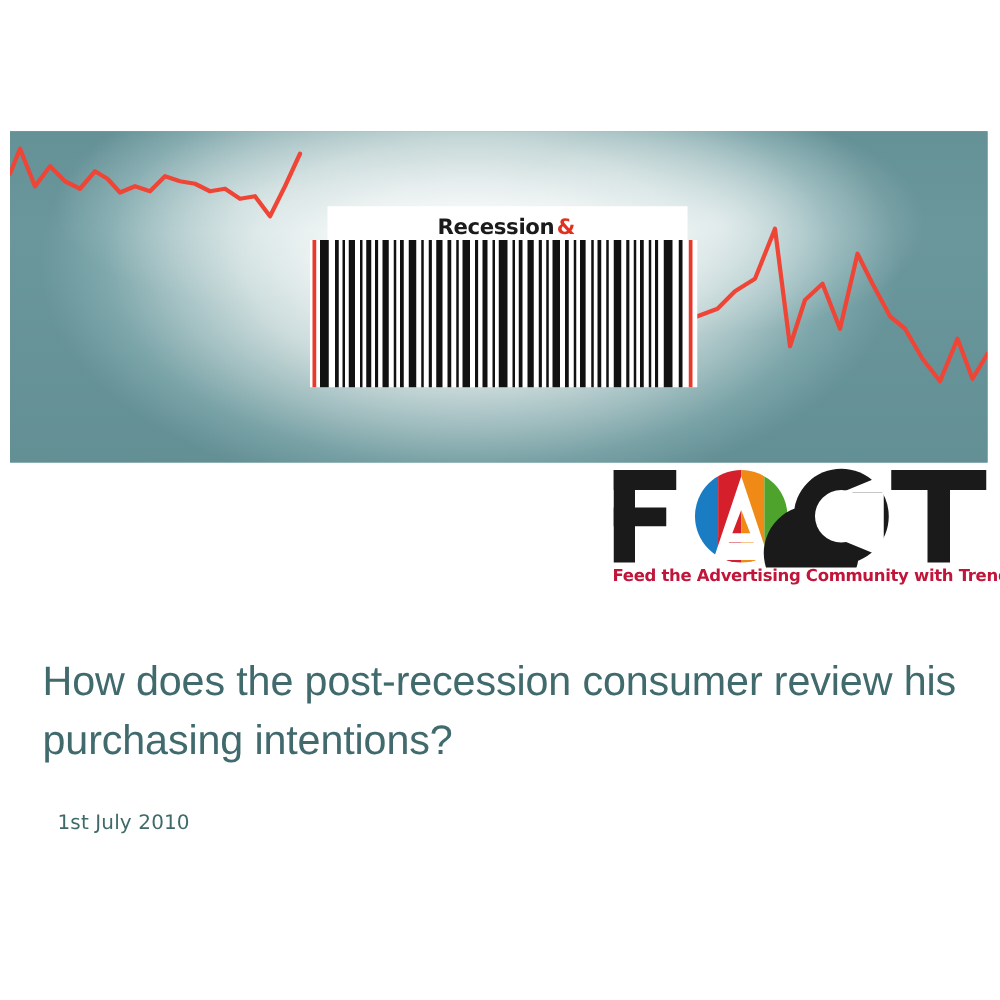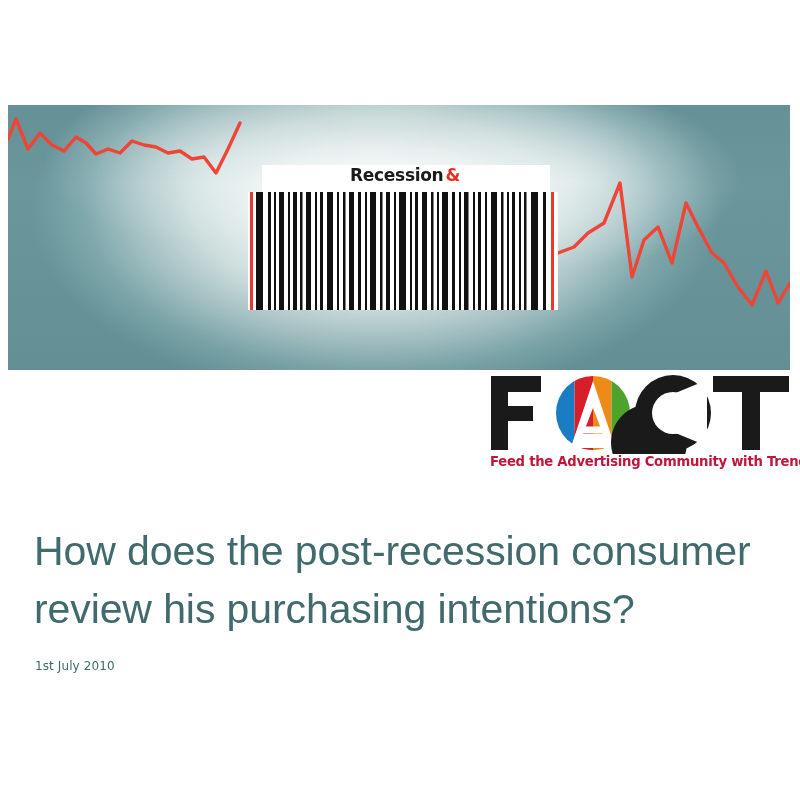--- a/index.html
+++ b/index.html
@@ -67,21 +67,21 @@
     width: 310px;
     height: 145px;
   }
   .barcode-label {
     position: absolute;
     left: 14px;
     top: 0px;
     width: 288px;
     height: 27px;
     display: flex;
-    align-items: flex-start;
+    align-items: flex-end;
     justify-content: center;
     white-space: nowrap;
     font-family: "DejaVu Sans", sans-serif;
     font-weight: bold;
     font-size: 17px;
     letter-spacing: -0.3px;
     color: #1b1b1b;
     background: #ffffff;
   }
   .barcode-label .amp {
@@ -131,31 +131,31 @@
   .title-block {
     position: absolute;
     left: 34px;
     top: 522px;
     width: 736px;
   }
   .slide-title {
     margin: 0;
     font-family: "Liberation Sans", sans-serif;
     font-weight: normal;
-    font-size: 41px;
+    font-size: 33px;
     line-height: 1.42;
     color: #416a6d;
     letter-spacing: -0.1px;
   }
   .slide-date {
-    margin: 1px;
+    margin: 12px;
     padding-top: 20px;
     font-family: "DejaVu Sans", sans-serif;
     font-weight: normal;
-    font-size: 12px;
+    font-size: 16px;
     color: #3f6a6a;
     letter-spacing: 0.1px;
   }
 </style>
 </head>
 <body>
 
 <div class="slide">
 
   <div class="hero">

